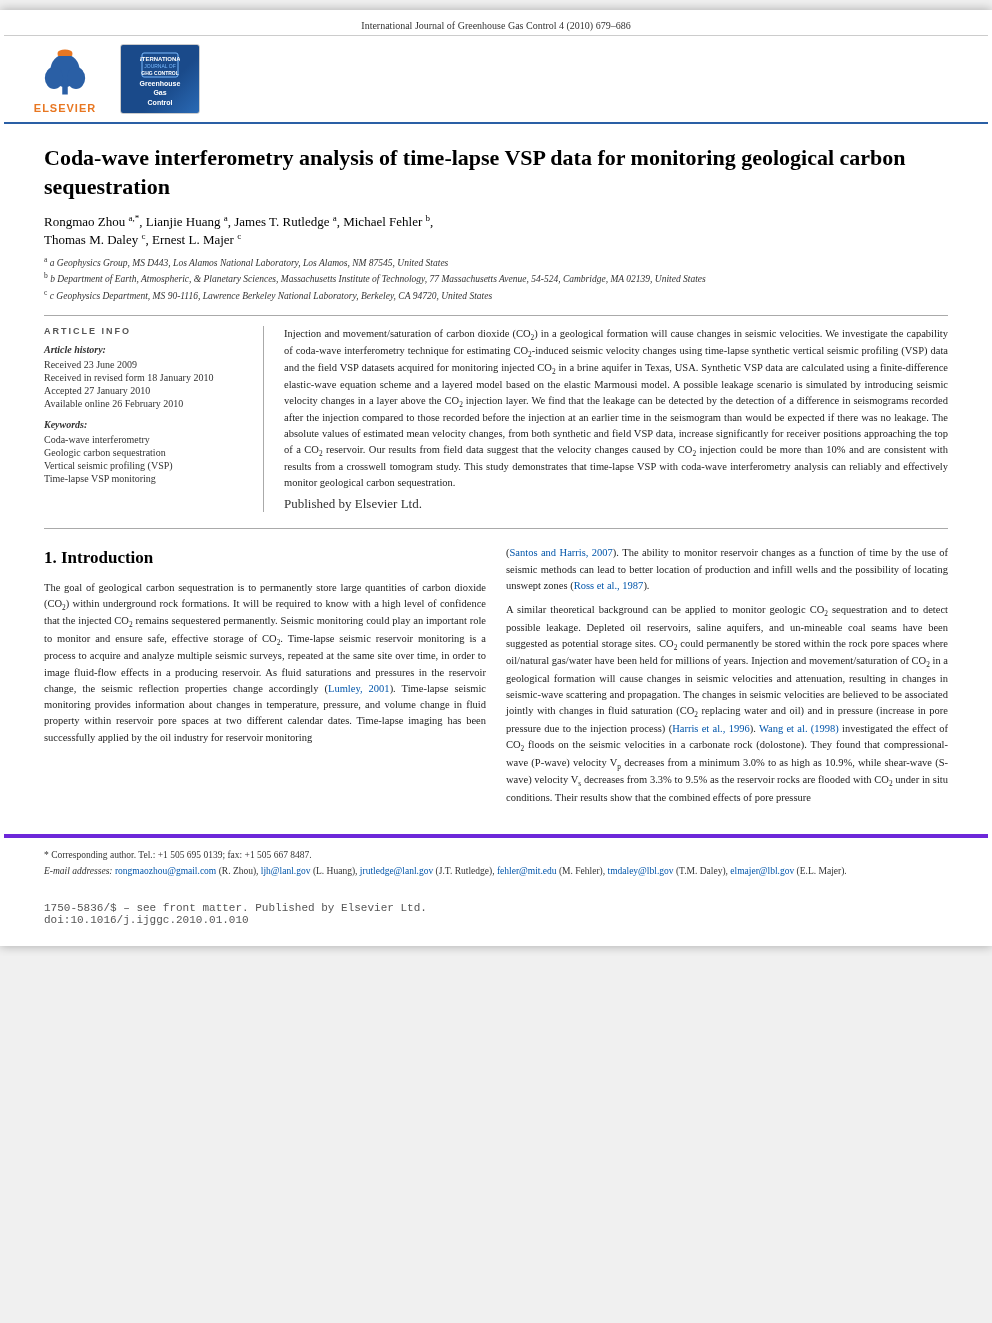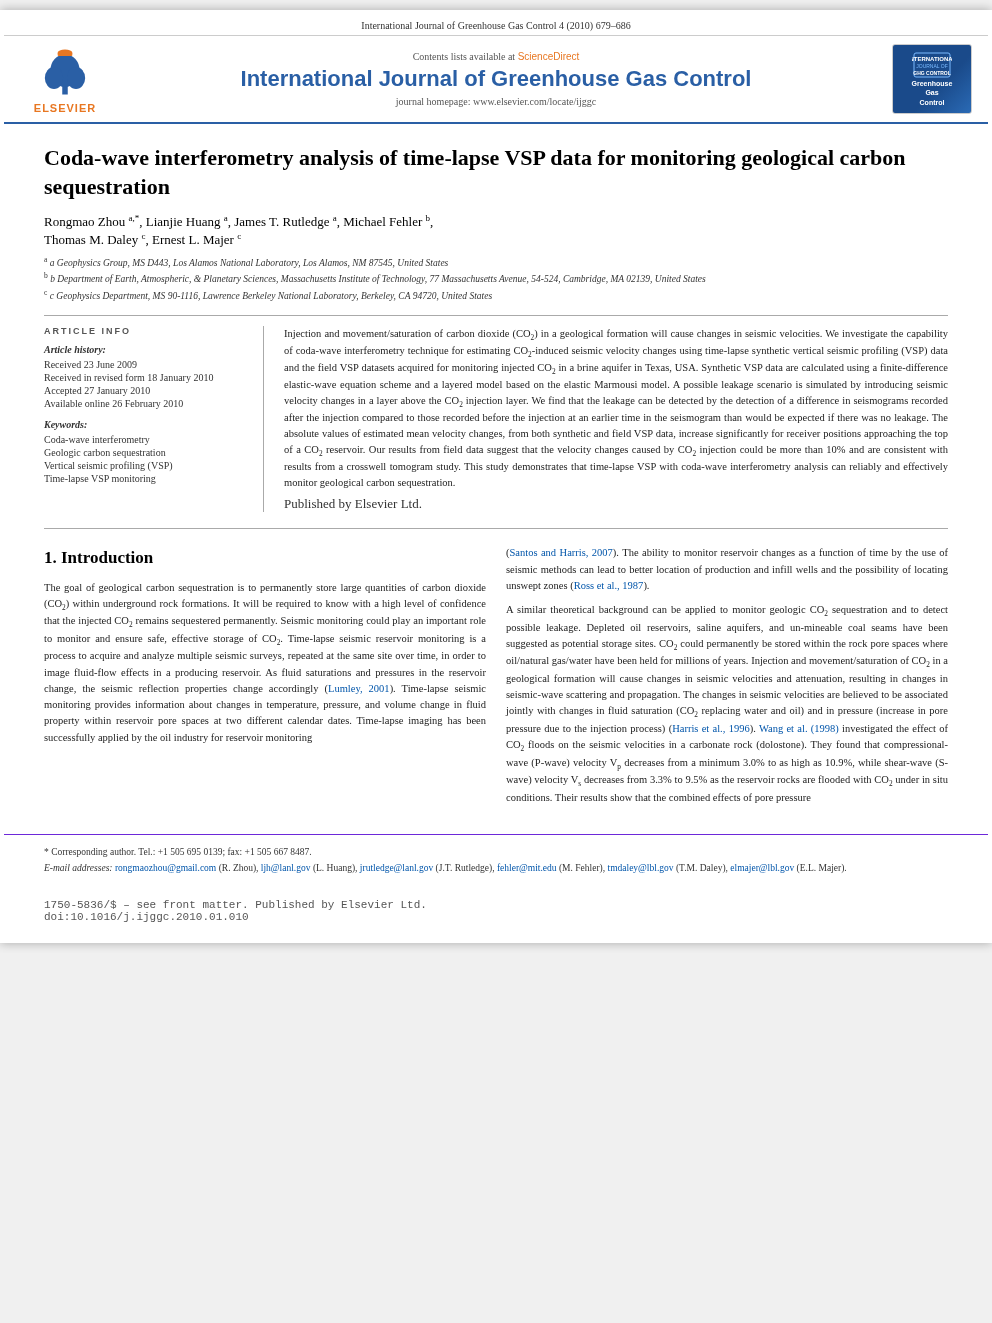--- a/index.html
+++ b/index.html
@@ -222,21 +222,21 @@
     .body-col a, .ref-link {
       color: #0055aa;
       text-decoration: none;
     }
     sub, sup {
       font-size: 0.7em;
     }
     
     .footer-area {
       padding: 10px 40px 16px;
-      border-top: 1px solid #6d28d9;
+      border-top: 4px solid #6d28d9;
     }
     .footnote-line {
       font-size: 9.5px;
       color: #333;
       line-height: 1.5;
       margin-bottom: 2px;
     }
     .footer-issn {
       font-size: 11px;
       color: #555;
@@ -265,30 +265,20 @@
           <ellipse cx="18" cy="36" rx="10" ry="12" fill="#2a5fa5"></ellipse>
           <ellipse cx="42" cy="36" rx="10" ry="12" fill="#2a5fa5"></ellipse>
 
           <rect x="22" y="8" width="16" height="4" fill="#e87722" rx="1"></rect>
           <ellipse cx="30" cy="8" rx="8" ry="3" fill="#e87722"></ellipse>
         </svg>
         <div class="elsevier-wordmark">ELSEVIER</div>
       </div>
     </div>
 
-    <div class="journal-title-center">
-      <div class="contents-available">
-        <span>Contents lists available at</span>
-        <span class="sciencedirect-link">ScienceDirect</span>
-      </div>
-      <div class="journal-main-title">International Journal of Greenhouse Gas Control</div>
-      <div class="journal-homepage">
-        <span>journal homepage: www.elsevier.com/locate/ijggc</span>
-      </div>
-    </div>
 
     <div class="journal-logo-right">
       <div class="ghg-logo-box">
         <svg width="40" height="28" viewBox="0 0 40 28">
           <rect x="2" y="2" width="36" height="24" rx="2" fill="none" stroke="#7abaff" stroke-width="1"></rect>
           <text x="20" y="10" text-anchor="middle" fill="white" font-size="6" font-family="Arial" font-weight="bold">INTERNATIONAL</text>
           <text x="20" y="17" text-anchor="middle" fill="#7abaff" font-size="5" font-family="Arial">JOURNAL OF</text>
           <text x="20" y="24" text-anchor="middle" fill="white" font-size="5" font-family="Arial" font-weight="bold">GHG CONTROL</text>
         </svg>
         <div class="ghg-logo-text">

